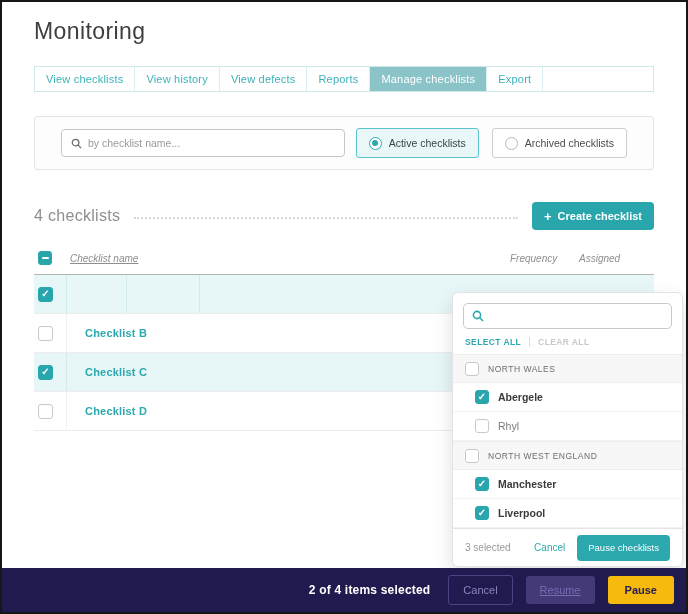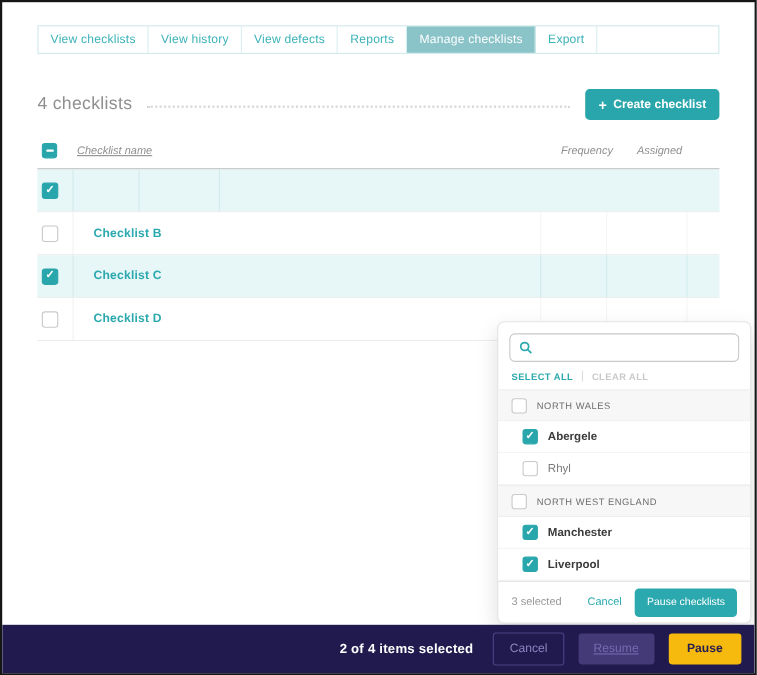--- a/index.html
+++ b/index.html
@@ -104,30 +104,52 @@
   .bb-resume { background:#453a78; border:none; color:#756bb0;text-decoration:underline; }
   .bb-pause  { background:#f6b90d; border:none; color:#241c52; font-weight:bold; padding:8px 17px; }
 
   .search-ic svg { display:block; }
 </style>
 </head>
 <body>
 
 <div class="page">
 
+  <div class="title">Monitoring</div>
 
   <div class="tabbar">
       <div class="tab">View checklists</div>
       <div class="tab">View history</div>
       <div class="tab">View defects</div>
       <div class="tab">Reports</div>
       <div class="tab active">Manage checklists</div>
       <div class="tab">Export</div>
     </div>
 
+  <div class="filter-panel">
+    <div class="searchbox">
+      <span class="search-ic">
+        <svg width="11" height="11" viewBox="0 0 12 12">
+            <circle cx="5" cy="5" r="3.6" fill="none" stroke="#6a6a6a" stroke-width="1.4"></circle>
+            <line x1="7.8" y1="7.8" x2="11" y2="11" stroke="#6a6a6a" stroke-width="1.4"></line>
+          </svg>
+      </span>
+      <input type="text" placeholder="by checklist name..." style="">
+    </div>
+    <div class="radio-group">
+      <div class="radio-pill on">
+        <span class="radio sel"></span>
+        <span>Active checklists</span>
+      </div>
+      <div class="radio-pill off">
+        <span class="radio"></span>
+        <span>Archived checklists</span>
+      </div>
+    </div>
+  </div>
 
   <div class="list-header">
     <span class="count">4 checklists</span>
     <span class="dotline"></span>
     <button class="btn-create">
       <span class="plus-ic"></span>
       <span>Create checklist</span>
     </button>
   </div>
 

